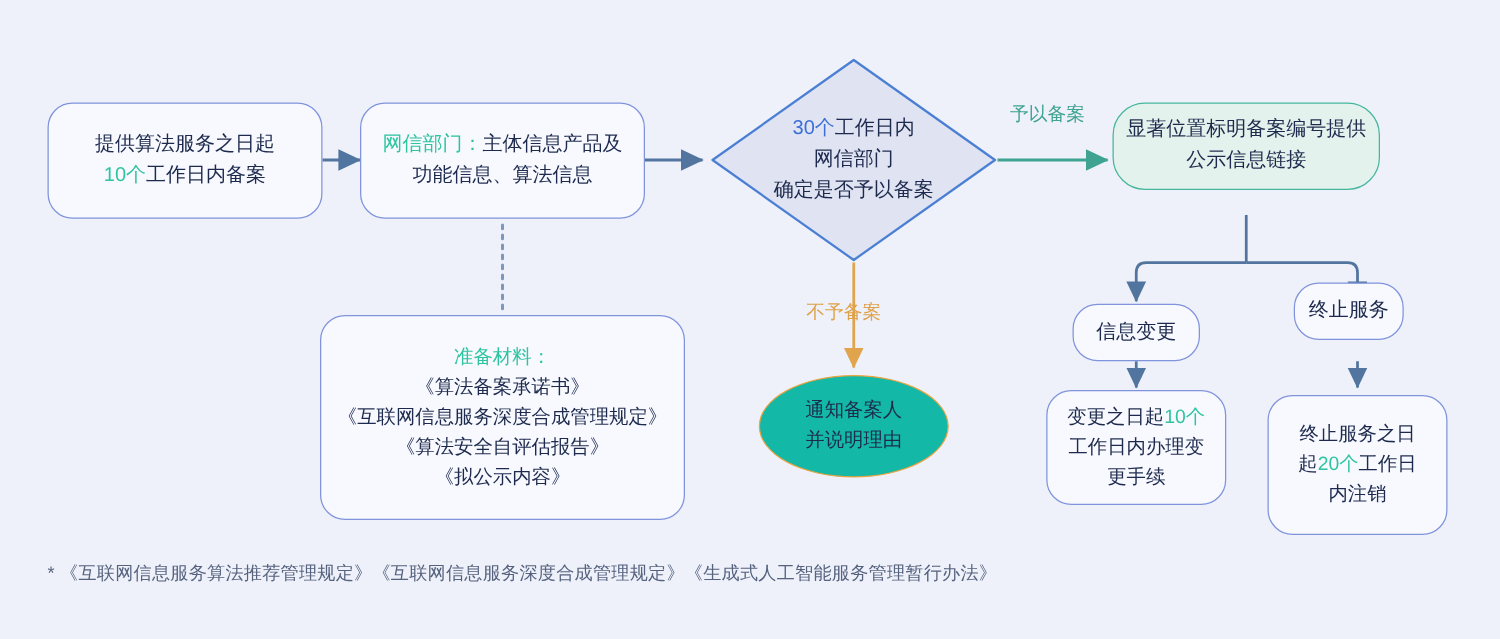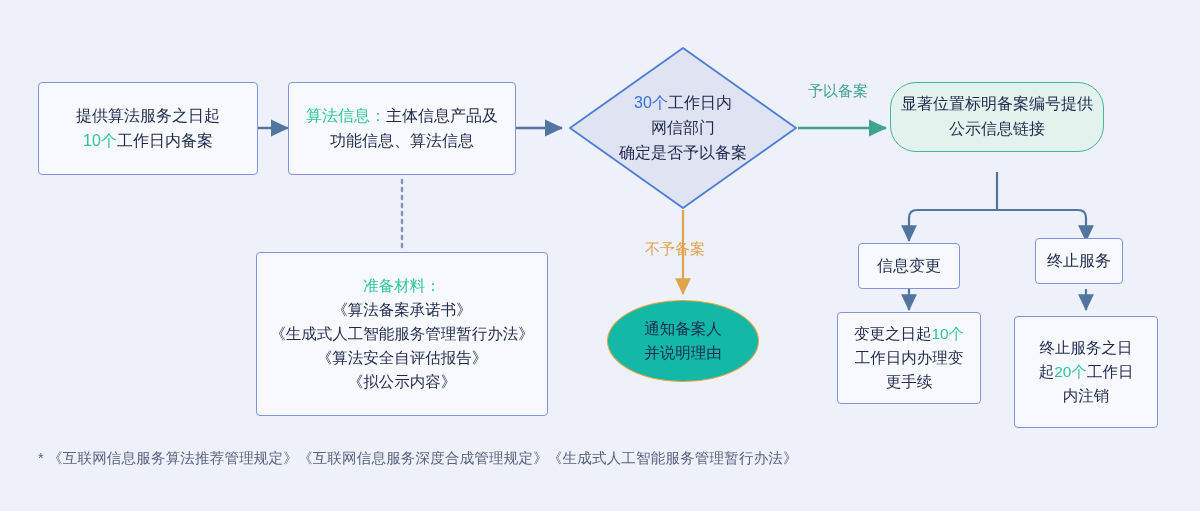--- a/index.html
+++ b/index.html
@@ -33,21 +33,21 @@
     flex-direction: column;
     align-items: center;
     justify-content: center;
     text-align: center;
     color: #1d2a4d;
   }
   
   .box-blue {
     background: #f7f9ff;
     border: 1.6px solid #8094dc;
-    border-radius: 4px;
+    border-radius: 20px;
   }
   
   .box-green {
     background: #e3f2ec;
     border: 1.6px solid #44b69d;
     border-radius: 12px;
   }
   
   .ellipse-orange {
     background: #14b8a6;
@@ -120,28 +120,28 @@
 
     <line x1="1086" y1="289" x2="1086" y2="310" stroke="#51759e" stroke-width="2.2" marker-end="url(#ah-blue)"></line>
   </svg>
 
   <div class="node box-blue" style="left:38px; top:82px; width:220px; height:93px; font-size:16px;">
     <span class="line">提供算法服务之日起</span>
     <span class="line"><span class="accent-green">10个</span><span>工作日内备案</span></span>
   </div>
 
   <div class="node box-blue" style="left:288px; top:82px; width:228px; height:93px; font-size:16px;">
-    <span class="line"><span class="accent-green">算法信息：</span><span>主体信息产品及</span></span>
+    <span class="line"><span class="accent-green">网信部门：</span><span>主体信息产品及</span></span>
     <span class="line">功能信息、算法信息</span>
   </div>
 
   <div class="node box-blue" style="left:256px; top:252px; width:292px; height:164px; font-size:15.5px;">
     <span class="line"><span class="accent-green">准备材料：</span></span>
     <span class="line">《算法备案承诺书》</span>
-    <span class="line">《生成式人工智能服务管理暂行办法》</span>
+    <span class="line">《互联网信息服务深度合成管理规定》</span>
     <span class="line">《算法安全自评估报告》</span>
     <span class="line">《拟公示内容》</span>
   </div>
 
   <div class="node" style="left:578px; top:82px; width:210px; height:93px; font-size:16px;">
     <span class="line"><span class="accent-blue">30个</span><span>工作日内</span></span>
     <span class="line">网信部门</span>
     <span class="line">确定是否予以备案</span>
   </div>
 
@@ -152,21 +152,21 @@
 
   <div class="node box-green" style="left:890px; top:82px; width:214px; height:70px; font-size:16px;border-radius:26px;">
     <span class="line">显著位置标明备案编号提供</span>
     <span class="line">公示信息链接</span>
   </div>
 
   <div class="node box-blue" style="left:858px; top:243px; width:102px; height:46px; font-size:16px;align-items:center;">
     <span class="line">信息变更</span>
   </div>
 
-  <div class="node box-blue" style="left:1035px; top:238px; width:88px; height:46px; font-size:16px;">
+  <div class="node box-blue" style="left:1035px; top:226px; width:88px; height:46px; font-size:16px;">
     <span class="line">终止服务</span>
   </div>
 
   <div class="node box-blue" style="left:837px; top:312px; width:144px; height:92px; font-size:15.5px;">
     <span class="line"><span>变更之日起</span><span class="accent-green">10个</span></span>
     <span class="line">工作日内办理变</span>
     <span class="line">更手续</span>
   </div>
 
   <div class="node box-blue" style="left:1014px; top:316px; width:144px; height:112px; font-size:15.5px;">

